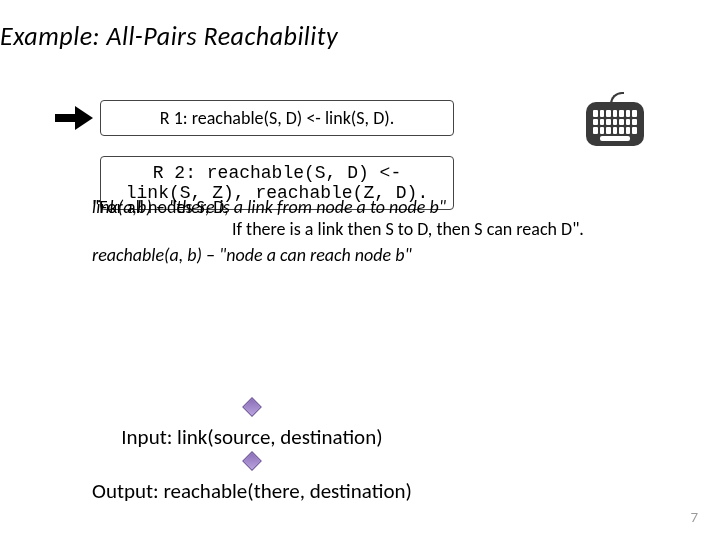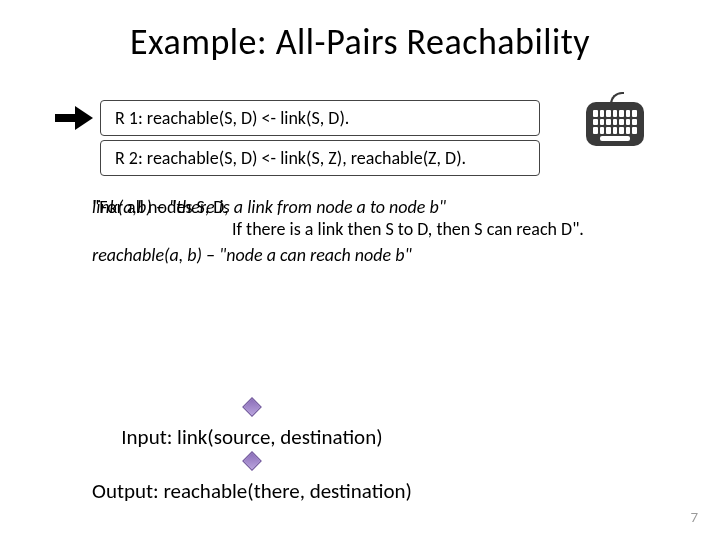--- a/index.html
+++ b/index.html
@@ -17,24 +17,24 @@
     position: relative;
     width: 720px;
     height: 540px;
     box-sizing: border-box;
   }
   .title {
     position: absolute;
     top: 20px;
     left: 0;
     width: 100%;
-    text-align: center;
-    font-size: 36px;
+    font-size: 26px;
     font-weight: 400;
     letter-spacing: 0.5px;
+    font-style: italic;
   }
   .arrow {
     position: absolute;
     left: 55px;
     top: 106px;
   }
   .arrow .shaft {
     position: absolute;
     left: 0;
     top: 8px;
@@ -48,30 +48,31 @@
     top: 0;
     width: 0;
     height: 0;
     border-top: 12px solid transparent;
     border-bottom: 12px solid transparent;
     border-left: 18px solid #000;
   }
   .rule-box {
     position: absolute;
     left: 100px;
-    width: 440px;
+    width: 354px;
     border: 1.5px solid #444;
     border-radius: 4px;
     padding: 6px 14px;
     font-size: 18px;
     background: #fff;
     box-sizing: border-box;
+    text-align: center;
   }
   .rule1 { top: 100px; }
-  .rule2 { top: 140px; }
+  .rule2 { top: 156px; font-family: Liberation Mono, monospace; }
   .kb-icon {
     position: absolute;
     right: 76px;
     top: 102px;
     width: 58px;
     height: 52px;
   }
   .kb-icon .body {
     width: 58px;
     height: 44px;

